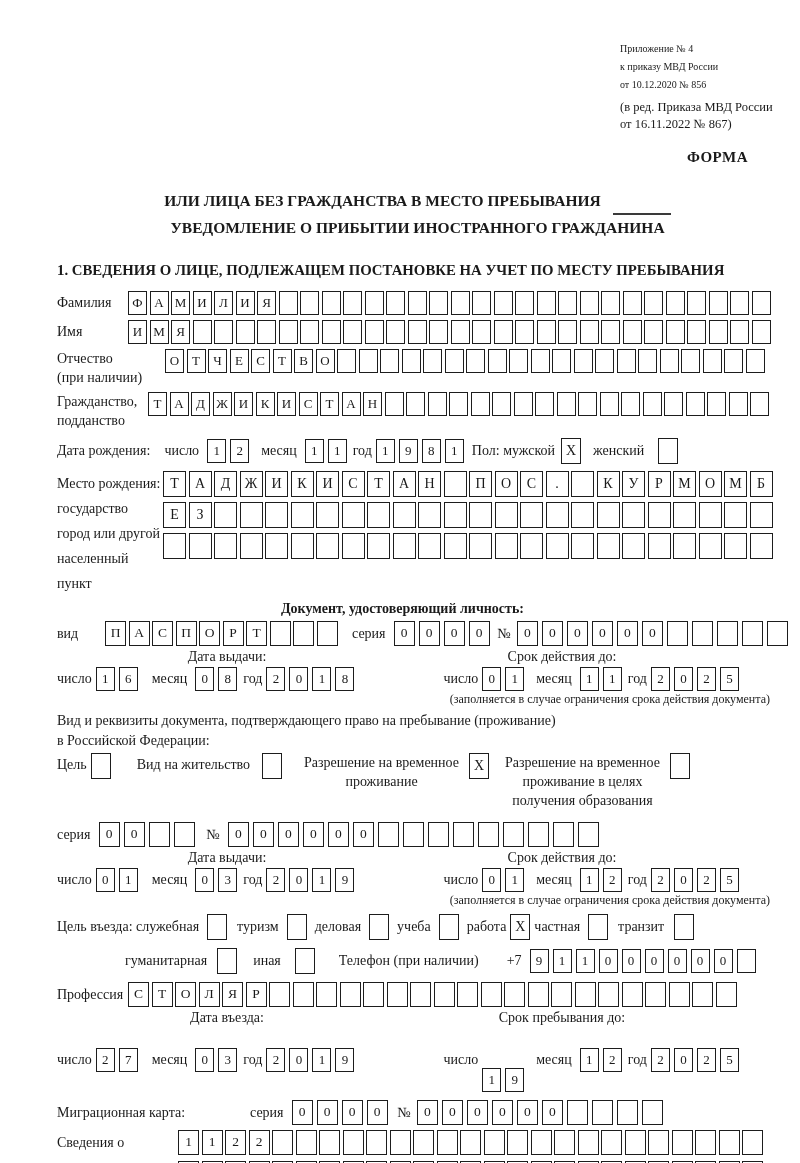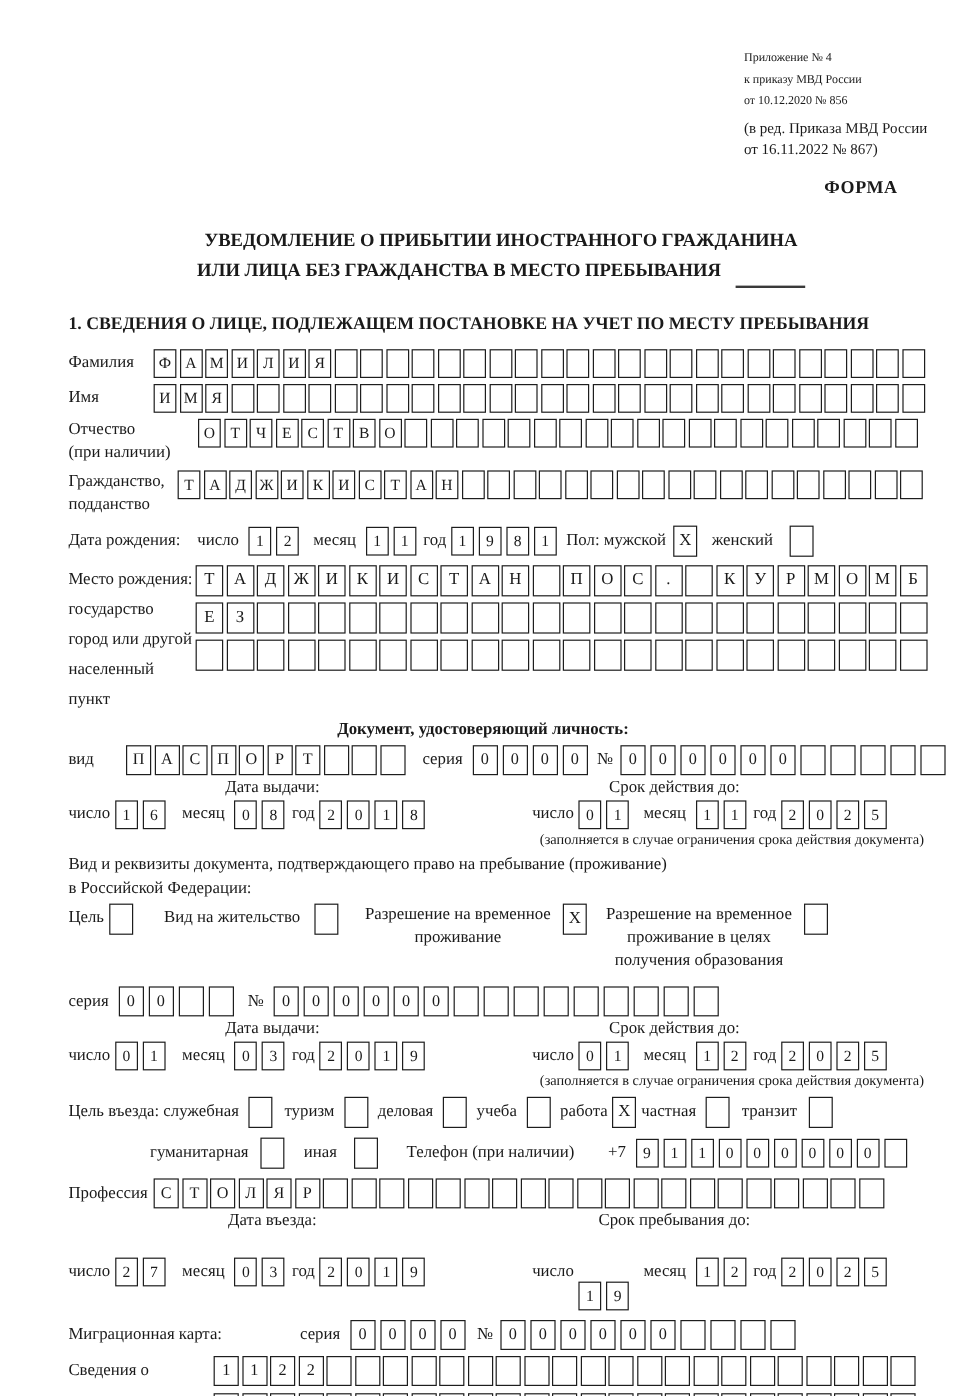--- a/index.html
+++ b/index.html
@@ -52,22 +52,22 @@
     <div>к приказу МВД России</div>
     <div>от 10.12.2020 № 856</div>
   </div>
   <div class="appx-small">
     <div>(в ред. Приказа МВД России</div>
     <div>от 16.11.2022 № 867)</div>
   </div>
   <div class="forma">ФОРМА</div>
 
   <div class="title">
+    <div><span>ИЛИ ЛИЦА БЕЗ ГРАЖДАНСТВА В МЕСТО ПРЕБЫВАНИЯ</span><span class="uline">&nbsp;</span></div>
     <div>УВЕДОМЛЕНИЕ О ПРИБЫТИИ ИНОСТРАННОГО ГРАЖДАНИНА</div>
-    <div><span>ИЛИ ЛИЦА БЕЗ ГРАЖДАНСТВА В МЕСТО ПРЕБЫВАНИЯ</span><span class="uline">&nbsp;</span></div>
   </div>
 
   <div class="sec">1. СВЕДЕНИЯ О ЛИЦЕ, ПОДЛЕЖАЩЕМ ПОСТАНОВКЕ НА УЧЕТ ПО МЕСТУ ПРЕБЫВАНИЯ</div>
 
   <div id="form-body">
       <div class="line" style="margin-top: 2px;">
         <span class="lbl" style="width: 71px;">Фамилия</span>
         <span class="cells"><span class="cell s">Ф</span><span class="cell s">А</span><span class="cell s">М</span><span class="cell s">И</span><span class="cell s">Л</span><span class="cell s">И</span><span class="cell s">Я</span><span class="cell s"></span><span class="cell s"></span><span class="cell s"></span><span class="cell s"></span><span class="cell s"></span><span class="cell s"></span><span class="cell s"></span><span class="cell s"></span><span class="cell s"></span><span class="cell s"></span><span class="cell s"></span><span class="cell s"></span><span class="cell s"></span><span class="cell s"></span><span class="cell s"></span><span class="cell s"></span><span class="cell s"></span><span class="cell s"></span><span class="cell s"></span><span class="cell s"></span><span class="cell s"></span><span class="cell s"></span><span class="cell s"></span></span>
       </div>
       <div class="line">

